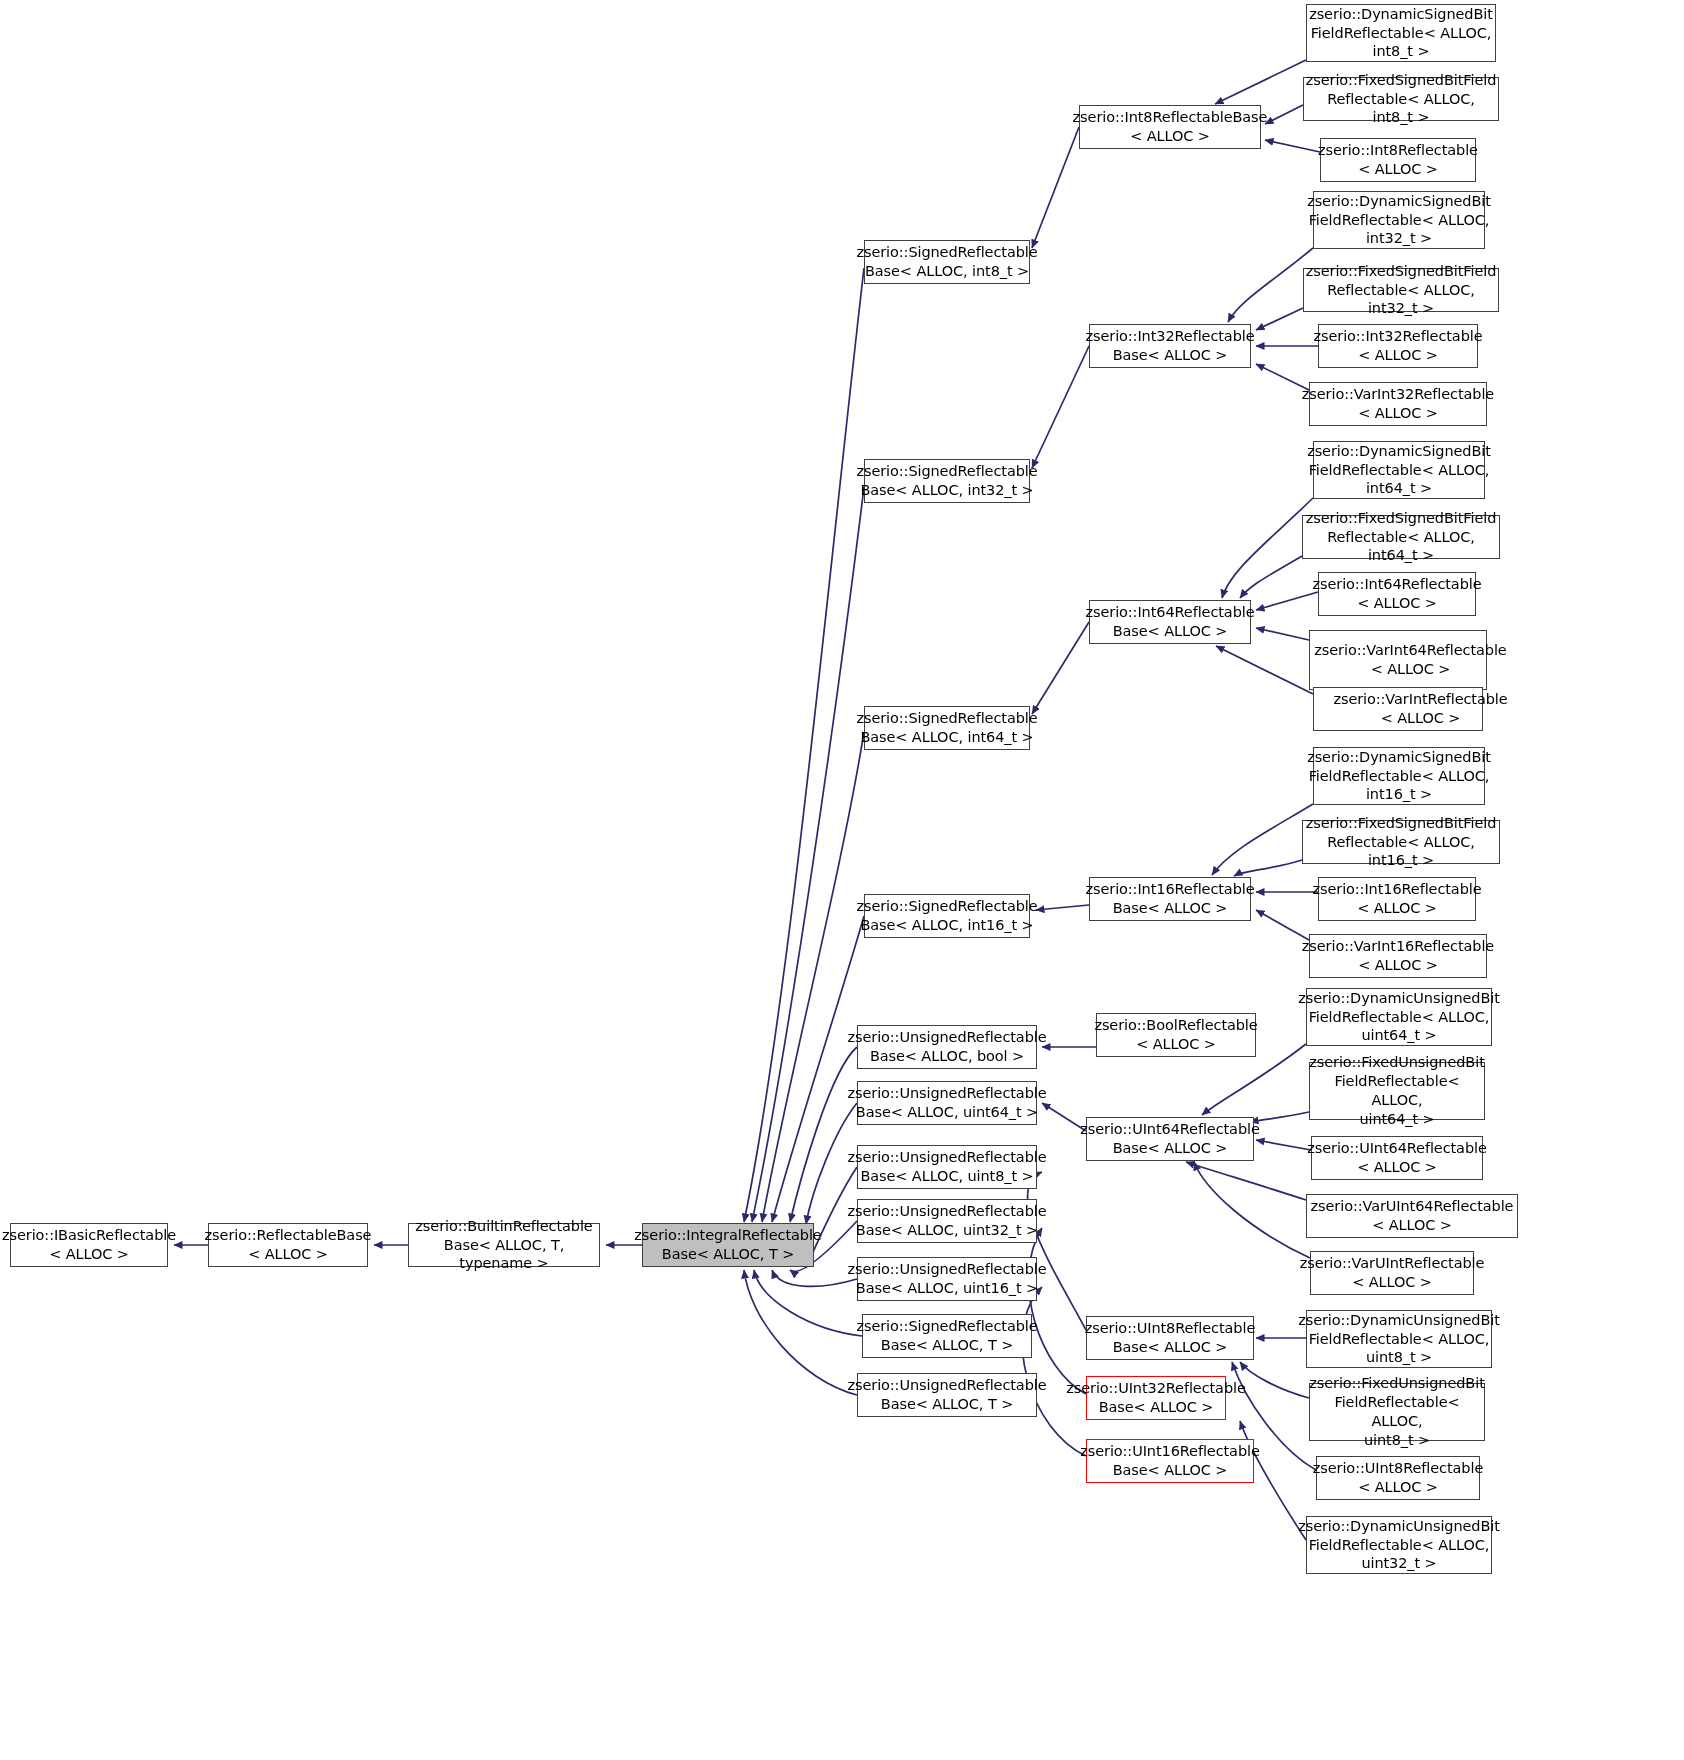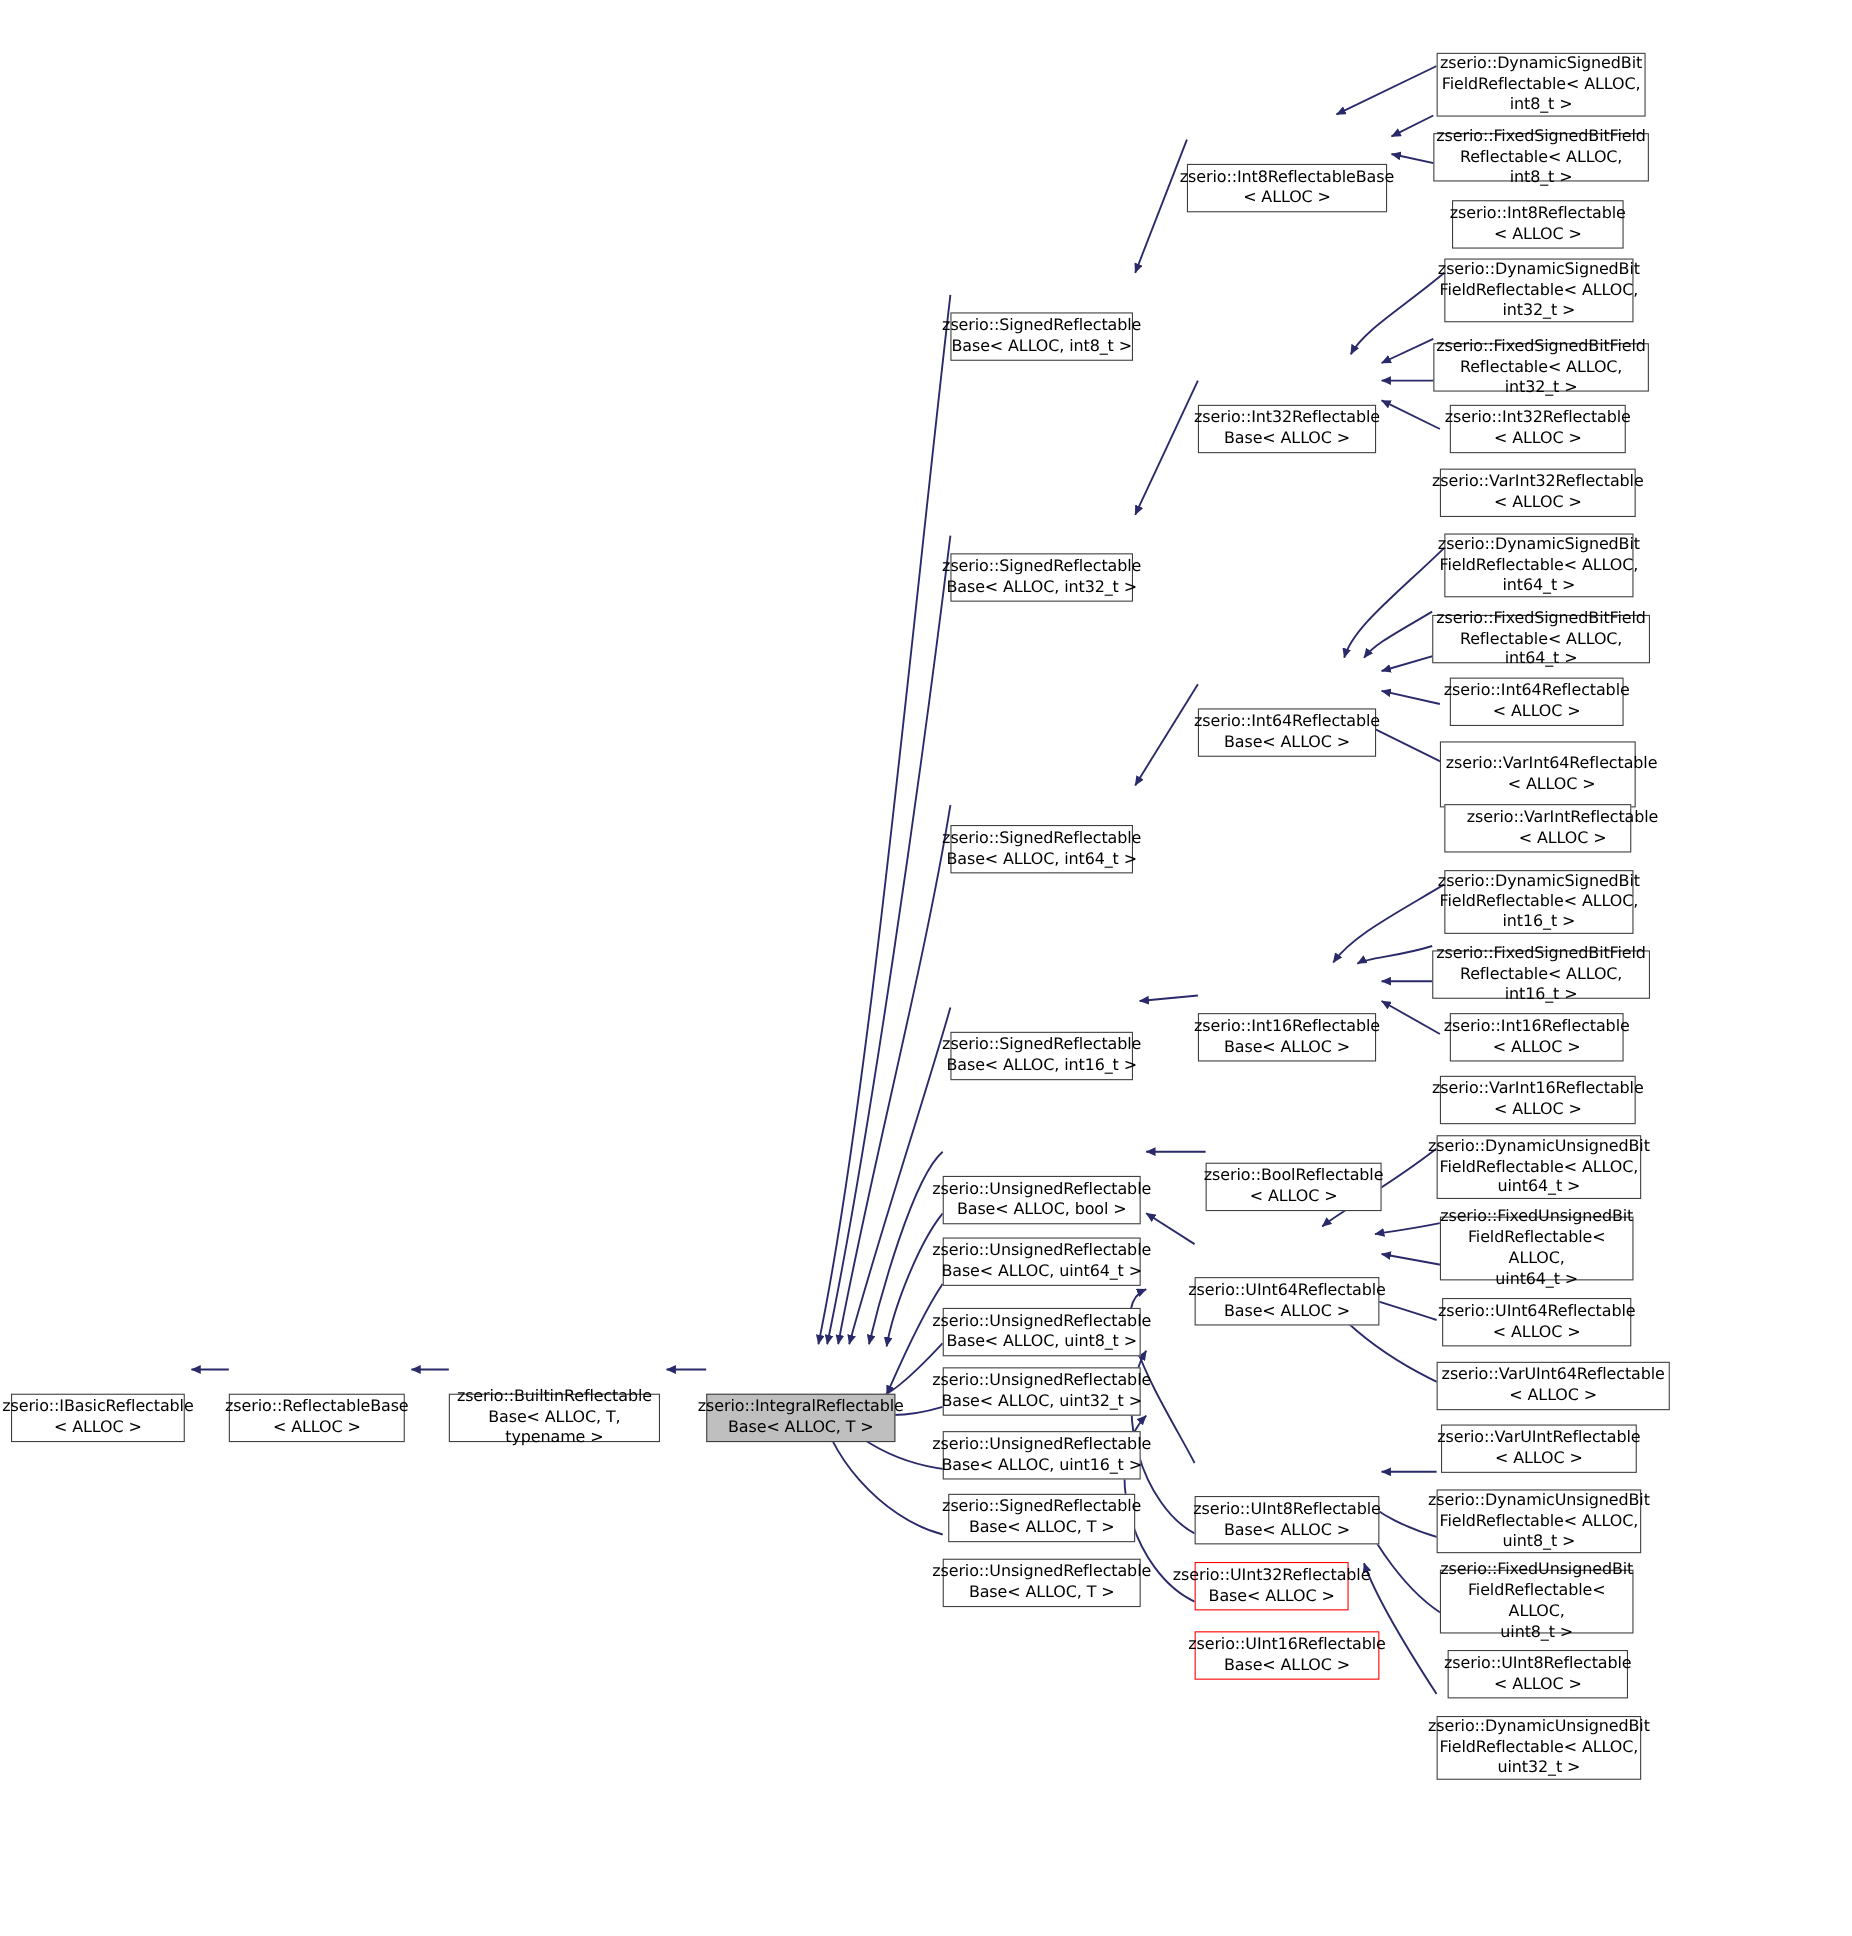--- a/index.html
+++ b/index.html
@@ -20,21 +20,20 @@
     color:#000000;
     display:flex;
     align-items:center;
     justify-content:center;
     text-align:center;
     line-height:1.30;
     font-size:14.5px;
     letter-spacing:-0.1px;
     white-space:pre-line;
     padding:0 3px;
-    margin-top:44px;
   }
   .node.hl{background:#bfbfbf;border-color:#404040;}
   .node.redline{border:1.6px solid #ff0000;}
 </style>
 </head>
 <body>
 
 <div id="stage">
   <svg id="edges" viewBox="0 0 1684 1760" xmlns="http://www.w3.org/2000/svg">
     <defs>
@@ -181,21 +180,21 @@
       <div class="node" style="left: 1306px; top: 988px; width: 186px; height: 58px;">zserio::DynamicUnsignedBit
 FieldReflectable&lt; ALLOC,
 uint64_t &gt;</div>
       <div class="node" style="left: 1309px; top: 1062px; width: 176px; height: 58px;">zserio::FixedUnsignedBit
 FieldReflectable&lt; ALLOC,
 uint64_t &gt;</div>
       <div class="node" style="left: 1311px; top: 1136px; width: 172px; height: 44px;">zserio::UInt64Reflectable
 &lt; ALLOC &gt;</div>
       <div class="node" style="left: 1306px; top: 1194px; width: 212px; height: 44px;">zserio::VarUInt64Reflectable
 &lt; ALLOC &gt;</div>
-      <div class="node" style="left: 1310px; top: 1251px; width: 178px; height: 44px;">zserio::VarUIntReflectable
+      <div class="node" style="left: 1310px; top: 1251px; width: 164px; height: 44px;">zserio::VarUIntReflectable
 &lt; ALLOC &gt;</div>
       <div class="node" style="left: 1306px; top: 1310px; width: 186px; height: 58px;">zserio::DynamicUnsignedBit
 FieldReflectable&lt; ALLOC,
 uint8_t &gt;</div>
       <div class="node" style="left: 1309px; top: 1383px; width: 176px; height: 58px;">zserio::FixedUnsignedBit
 FieldReflectable&lt; ALLOC,
 uint8_t &gt;</div>
       <div class="node" style="left: 1316px; top: 1456px; width: 164px; height: 44px;">zserio::UInt8Reflectable
 &lt; ALLOC &gt;</div>
       <div class="node" style="left: 1306px; top: 1516px; width: 186px; height: 58px;">zserio::DynamicUnsignedBit

